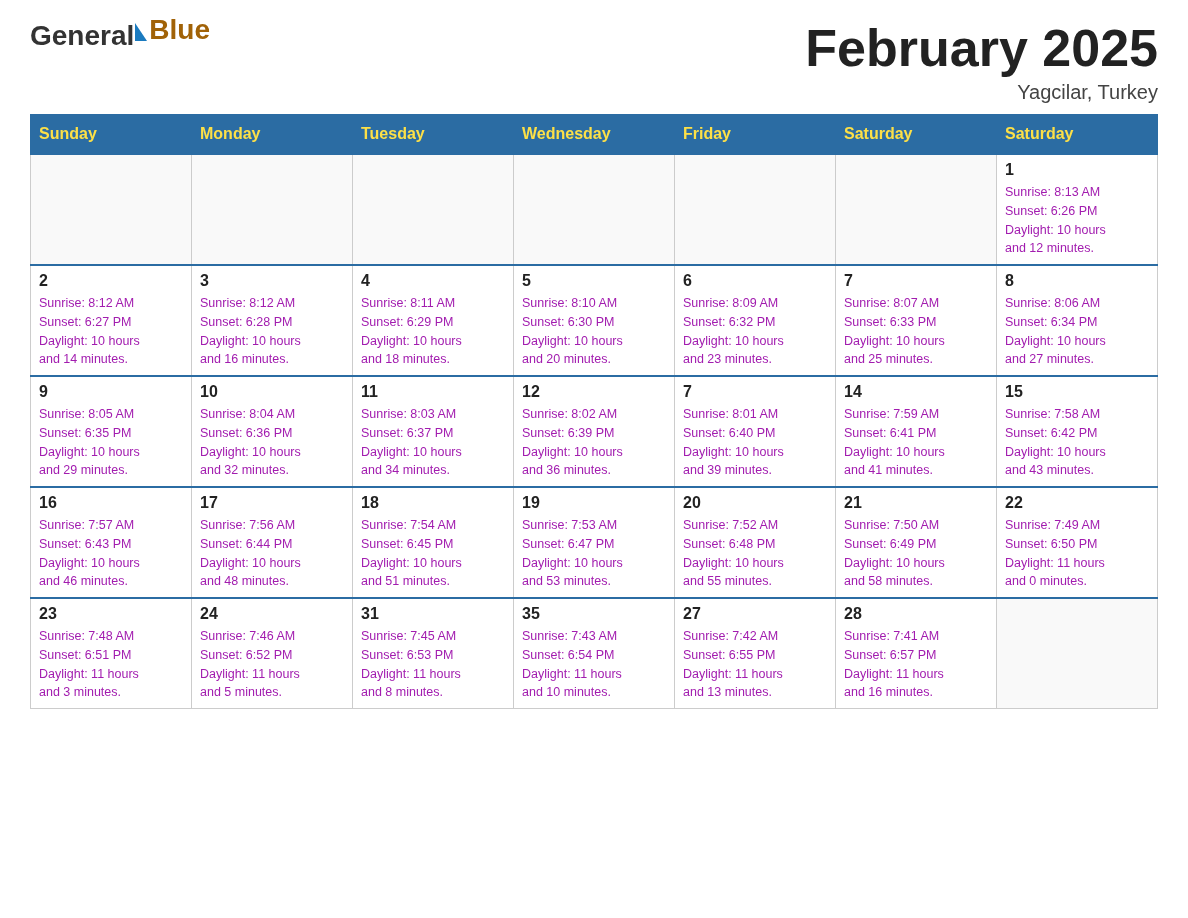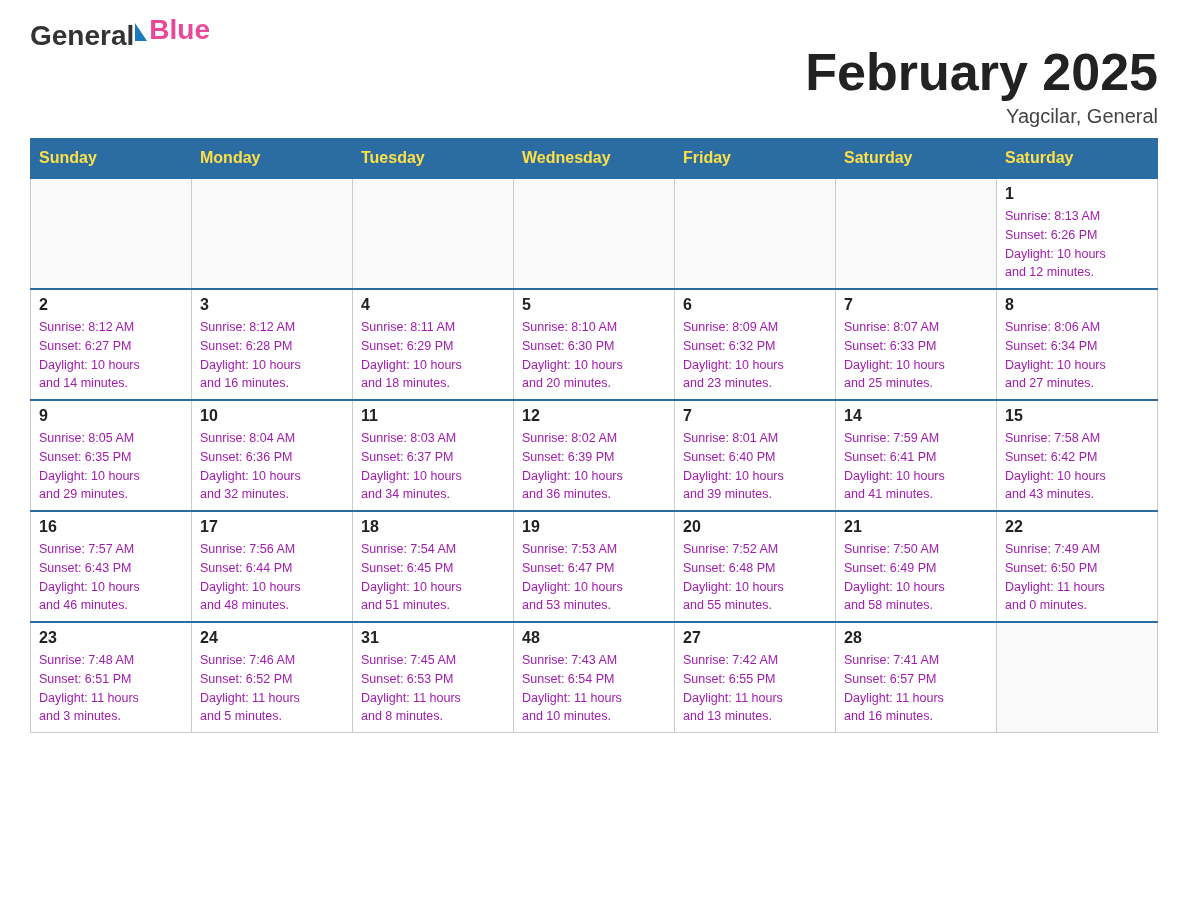--- a/index.html
+++ b/index.html
@@ -16,21 +16,20 @@
       align-items: flex-start;
       margin-bottom: 10px;
     }
     .logo {
       display: flex;
       flex-direction: row;
       align-items: flex-start;
     }
     .title-area {
       text-align: right;
-      margin-top: 24px;
     }
     .month-title {
       font-size: 52px;
       font-weight: bold;
       color: #222;
       line-height: 1.1;
     }
     .location {
       font-size: 20px;
       color: #444;
@@ -95,40 +94,40 @@
       border-width: 18px 0 0 12px;
       border-color: transparent transparent transparent #1a7abf;
       margin-left: 1px;
       vertical-align: middle;
       position: relative;
       top: -4px;
     }
     .logo-line2 {
       font-size: 28px;
       font-weight: bold;
-      color: #ec4899;
+      color: #a16207;
       display: block;
       margin-top: -6px;
       padding-left: 2px;
     }
   </style>
 </head>
 <body>
 
 <div class="header">
   <div class="logo">
     <div class="logo-wrapper">
       <span class="logo-text-general">General</span>
       <span class="logo-arrow-shape"></span>
     </div>
     <span class="logo-line2">Blue</span>
   </div>
   <div class="title-area">
     <div class="month-title">February 2025</div>
-    <div class="location">Yagcilar, General</div>
+    <div class="location">Yagcilar, Turkey</div>
   </div>
 </div>
 
 <table>
   <thead>
     <tr>
     <th>Sunday</th>
         <th>Monday</th>
         <th>Tuesday</th>
         <th>Wednesday</th>
@@ -247,21 +246,21 @@
         </td>
         <td>
           <span class="day-number">24</span>
           <div class="day-info">Sunrise: 7:46 AM<br>Sunset: 6:52 PM<br>Daylight: 11 hours<br>and 5 minutes.</div>
         </td>
         <td>
           <span class="day-number">31</span>
           <div class="day-info">Sunrise: 7:45 AM<br>Sunset: 6:53 PM<br>Daylight: 11 hours<br>and 8 minutes.</div>
         </td>
         <td>
-          <span class="day-number">48</span>
+          <span class="day-number">35</span>
           <div class="day-info">Sunrise: 7:43 AM<br>Sunset: 6:54 PM<br>Daylight: 11 hours<br>and 10 minutes.</div>
         </td>
         <td>
           <span class="day-number">27</span>
           <div class="day-info">Sunrise: 7:42 AM<br>Sunset: 6:55 PM<br>Daylight: 11 hours<br>and 13 minutes.</div>
         </td>
         <td>
           <span class="day-number">28</span>
           <div class="day-info">Sunrise: 7:41 AM<br>Sunset: 6:57 PM<br>Daylight: 11 hours<br>and 16 minutes.</div>
         </td>

